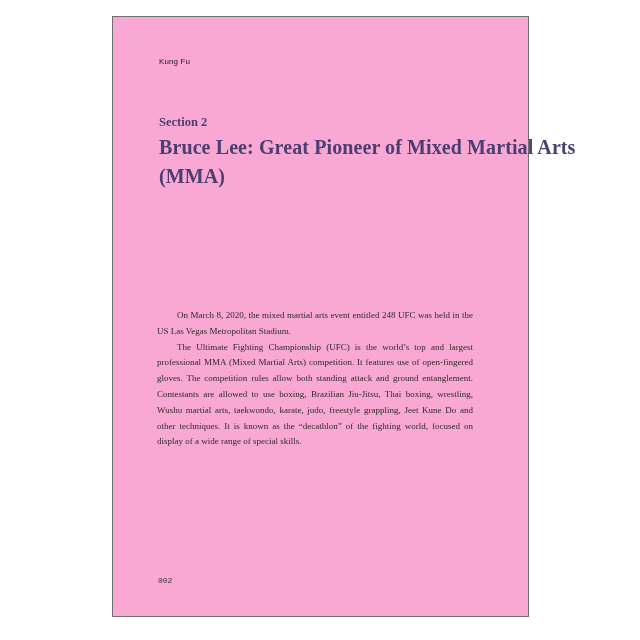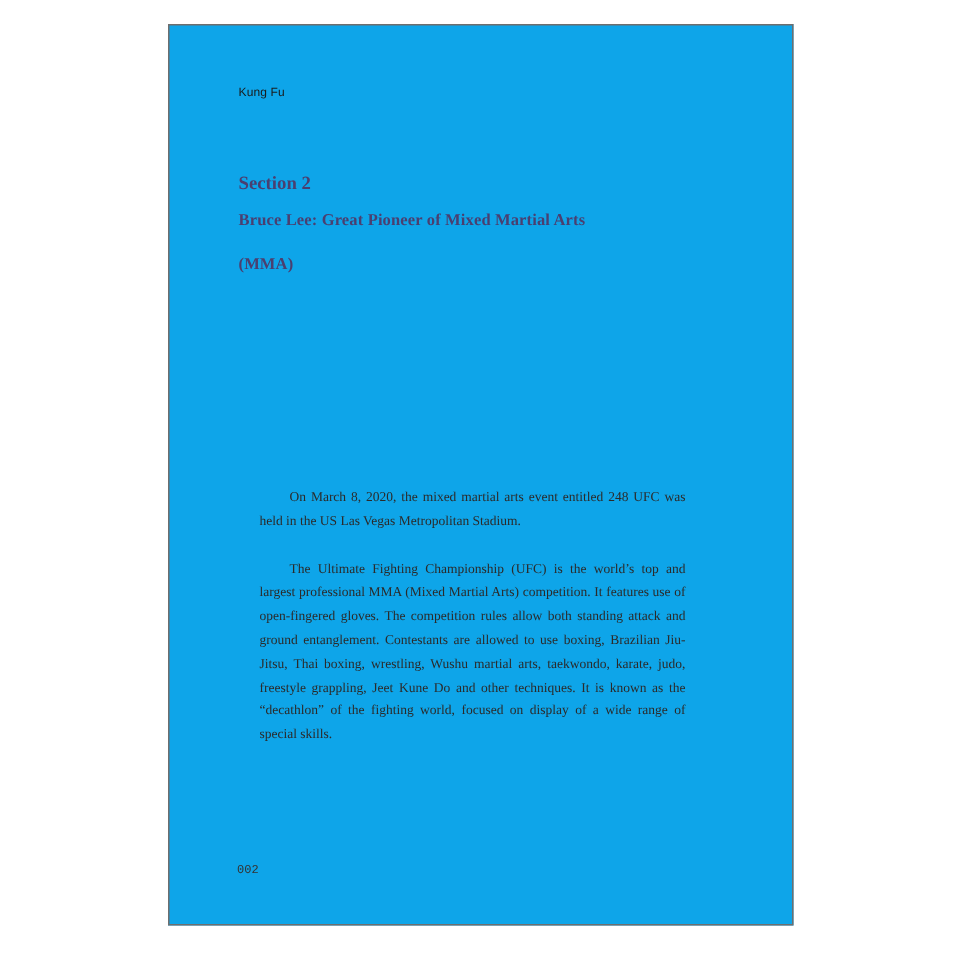--- a/index.html
+++ b/index.html
@@ -10,43 +10,43 @@
   }
   *{box-sizing:border-box;}
   html,body{margin:0;padding:0;}
   body{
     width:640px;height:640px;position:relative;
     background:var(--bg);
     font-family:"Liberation Serif", serif;
   }
   .page{
     position:absolute;left:112px;top:16px;width:417px;height:601px;
-    background:#0ea5e9;border:1px solid var(--border);
+    background:#f9a8d4;border:1px solid var(--border);
   }
   .running-header{
     position:absolute;left:46px;top:40px;
     font-family:"Liberation Sans", sans-serif;
     font-size:8px;line-height:10px;color:#1a1a1a;letter-spacing:0.1px;
   }
   .section-label{
     position:absolute;left:46px;top:98px;
     font-size:12.5px;line-height:15px;font-weight:bold;color:var(--heading);
   }
   .chapter-title{
     position:absolute;left:46px;top:116px;margin:0;
-    font-size:11px;line-height:29px;font-weight:bold;color:var(--heading);
+    font-size:20px;line-height:29px;font-weight:bold;color:var(--heading);
     letter-spacing:0.1px;white-space:nowrap;
   }
   .body-text{
     position:absolute;left:44px;top:291px;width:316px;
     font-size:9px;line-height:15.8px;color:var(--body);
     text-align:justify;
   }
   .body-text .para{
-    margin:16px;text-indent:20px;
+    margin:0;text-indent:20px;
   }
   .page-number{
     position:absolute;left:45px;top:559px;
     font-family:Liberation Mono, monospace;
     font-size:8px;line-height:10px;color:#333333;
   }
 </style>
 </head>
 <body>
 

